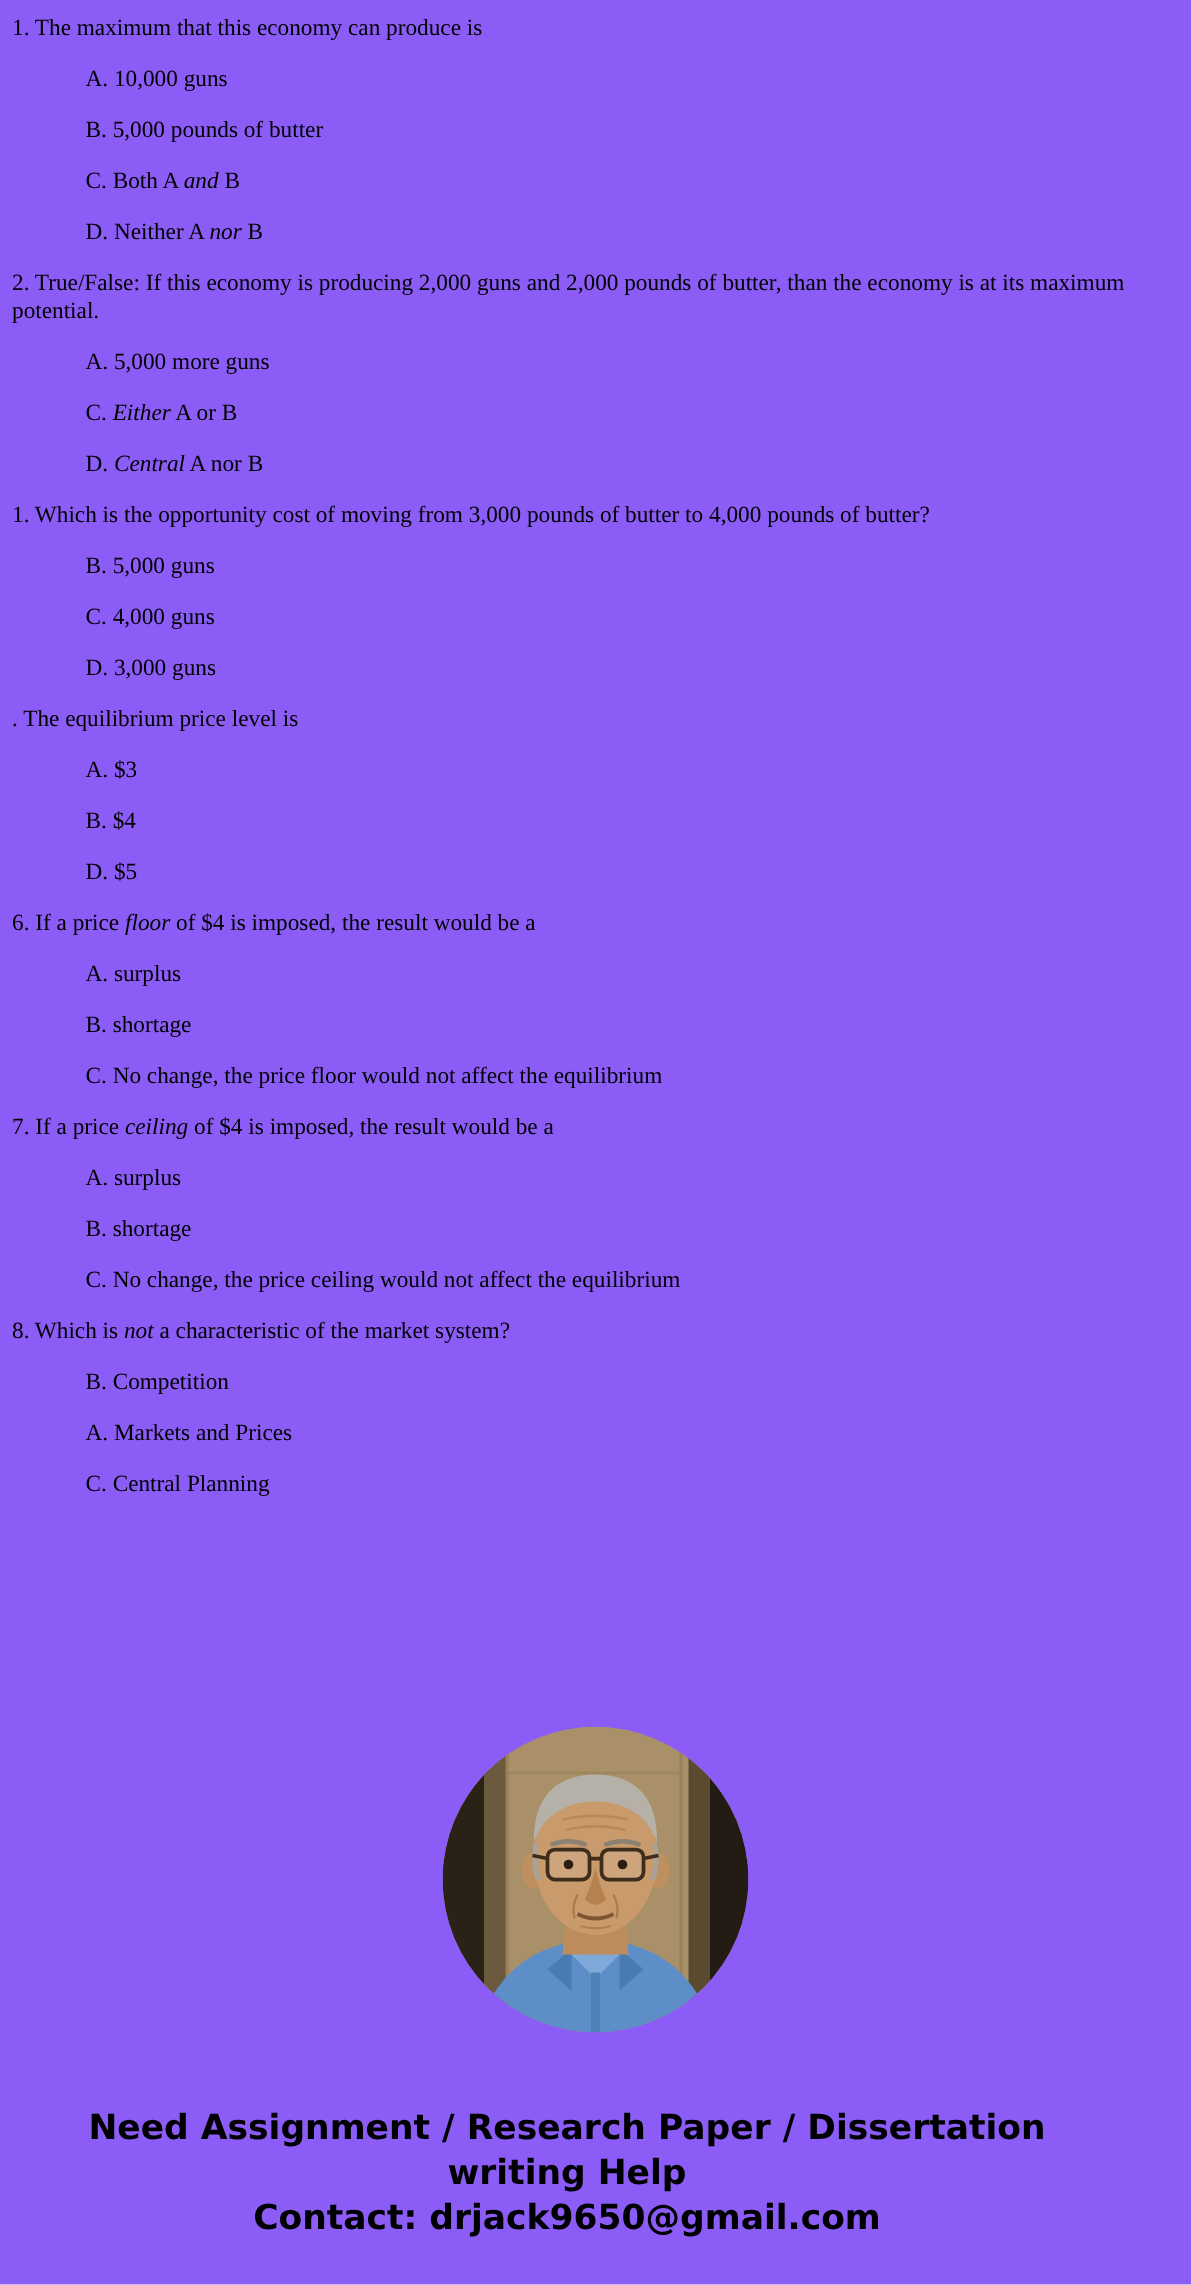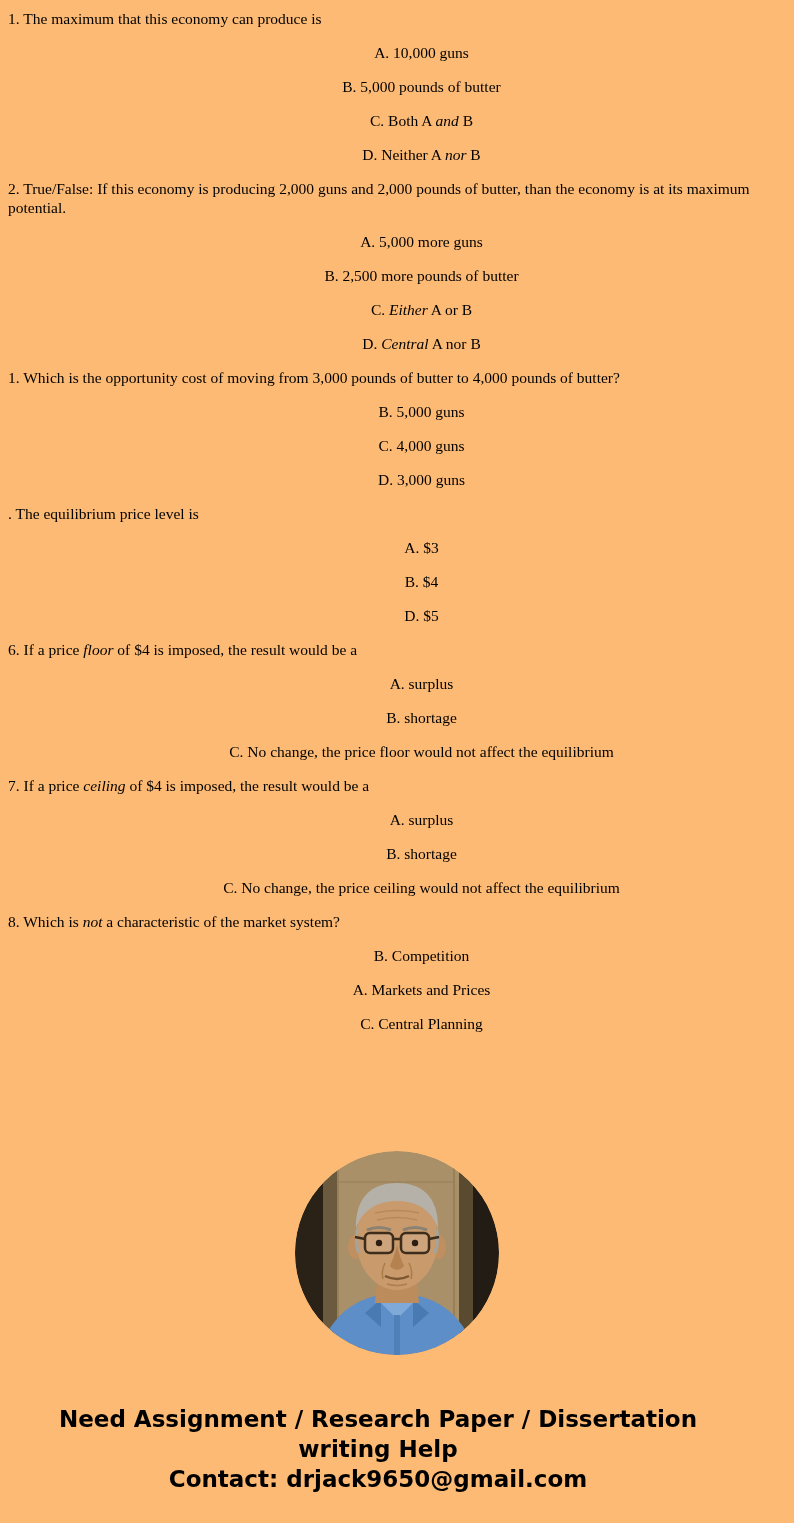--- a/index.html
+++ b/index.html
@@ -4,34 +4,34 @@
 <style>
   * { margin: 0; padding: 0; box-sizing: border-box; }
   html, body { background: #ffffff; }
   body {
     width: 794px; height: 1523px;
     position: relative;
     font-family: "Liberation Serif", serif;
     color: #000000;
     overflow: hidden;
   }
-  .page { position: relative; width: 794px; height: 1523px; background: #fdba74; }
+  .page { position: relative; width: 794px; height: 1523px; background: #8b5cf6; }
 
   
   .quiz {
     position: absolute; top: 0; left: 0;
     width: 794px; height: 1130px;
     padding: 9px 8px 0 8px;
     overflow: hidden;
     font-size: 15.5px;
     line-height: 19px;
   }
   .para { margin: 15px 0; }
   .para:first-child { margin-top: 0; }
-  .option { margin-left: 49px; text-align: center; }
+  .option { margin-left: 49px; }
   .para i { font-style: italic; }
 
   
   .avatar-wrap {
     position: absolute; top: 1151px; left: 50%;
     width: 204px; height: 204px;
     margin-left: -102px;
     border-radius: 50%;
     overflow: hidden;
   }
@@ -55,21 +55,20 @@
 <div class="page">
 
   <div class="quiz">
       <div class="para question"><span>1. The maximum that this economy can produce is</span></div>
       <div class="para option"><span>A. 10,000 guns</span></div>
       <div class="para option"><span>B. 5,000 pounds of butter</span></div>
       <div class="para option"><span>C. Both A </span><i>and</i><span> B</span></div>
       <div class="para option"><span>D. Neither A </span><i>nor</i><span> B</span></div>
       <div class="para question"><span>2. True/False: If this economy is producing 2,000 guns and 2,000 pounds of butter, than the economy is at its maximum potential.</span></div>
       <div class="para option"><span>A. 5,000 more guns</span></div>
-      <div class="para option"><span>B. 2,500 more pounds of butter</span></div>
       <div class="para option"><span>C. </span><i>Either</i><span> A or B</span></div>
       <div class="para option"><span>D. </span><i>Central</i><span> A nor B</span></div>
       <div class="para question"><span>1. Which is the opportunity cost of moving from 3,000 pounds of butter to 4,000 pounds of butter?</span></div>
       <div class="para option"><span>B. 5,000 guns</span></div>
       <div class="para option"><span>C. 4,000 guns</span></div>
       <div class="para option"><span>D. 3,000 guns</span></div>
       <div class="para question"><span>. The equilibrium price level is</span></div>
       <div class="para option"><span>A. $3</span></div>
       <div class="para option"><span>B. $4</span></div>
       <div class="para option"><span>D. $5</span></div>

